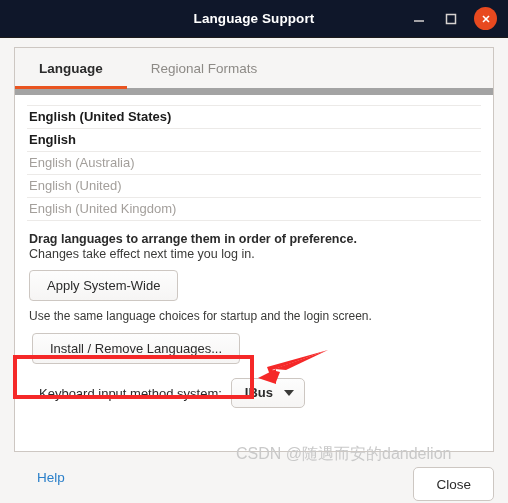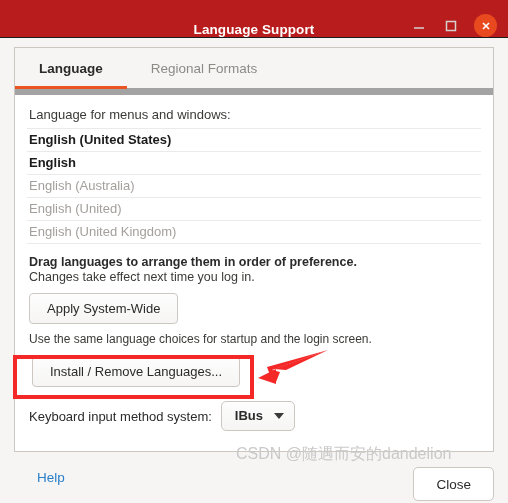--- a/index.html
+++ b/index.html
@@ -20,23 +20,23 @@
     position: absolute;
     inset: 0;
     background: #f6f5f4;
     display: flex;
     flex-direction: column;
   }
 
   
   .titlebar {
     height: 37px;
-    background: #b91c1c;
-    display: flex;
-    align-items: flex-end;
+    background: #0f172a;
+    display: flex;
+    align-items: center;
     position: relative;
     flex: 0 0 auto;
     border-bottom: 1px solid #1d1b1b;
   }
   .titlebar-title {
     position: absolute;
     left: 0;
     right: 0;
     text-align: center;
     color: #ffffff;
@@ -190,21 +190,21 @@
   .btn-install {
     height: 31px;
     padding: 0 17px;
     margin-left: 5px;
   }
 
   .kbd-row {
     display: flex;
     align-items: center;
     margin-top: 14px;
-    margin-left: 2px;
+    margin-left: 12px;
     gap: 9px;
   }
   .kbd-label {
     font-size: 13px;
     color: #2b2b2b;
   }
   .combo {
     height: 30px;
     min-width: 72px;
     padding: 0 10px 1px 13px;
@@ -326,21 +326,20 @@
         <div class="tab active">
           <span>Language</span>
         </div>
         <div class="tab">
           <span>Regional Formats</span>
         </div>
       </div>
 
       <div class="tabcontent">
 
-        <div class="lbl-menus">Language for menus and windows:</div>
 
         <div class="lang-list">
           <div class="lang-row enabled">English (United States)</div>
           <div class="lang-row enabled">English</div>
           <div class="lang-row disabled">English (Australia)</div>
           <div class="lang-row disabled">English (United)</div>
           <div class="lang-row disabled">English (United Kingdom)</div>
         </div>
 
         <div class="hint-strong">Drag languages to arrange them in order of preference.</div>

